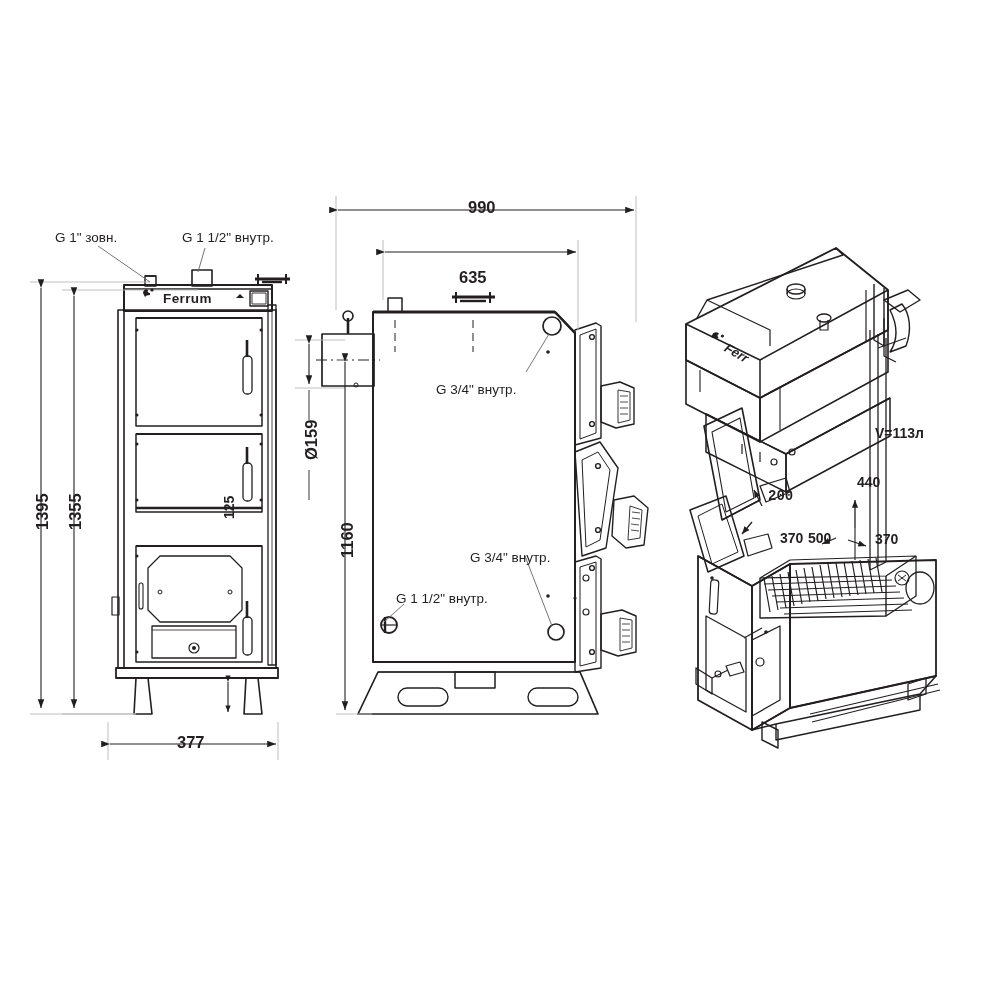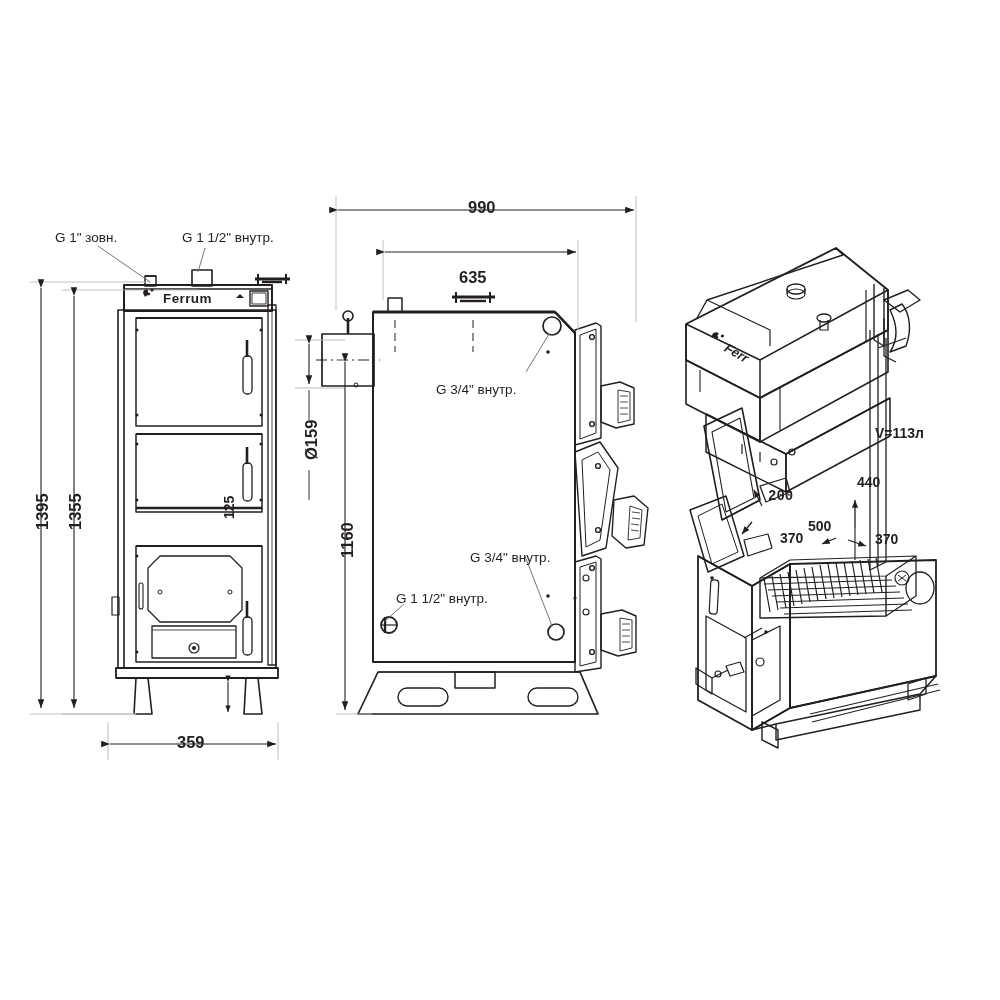--- a/index.html
+++ b/index.html
@@ -354,27 +354,27 @@
   <div class="lbl lbl-callout" style="left:436px; top:382px;">G 3/4" внутр.</div>
   <div class="lbl lbl-callout" style="left:470px; top:550px;">G 3/4" внутр.</div>
   <div class="lbl lbl-callout" style="left:396px; top:591px;">G 1 1/2" внутр.</div>
 
   <div class="lbl lbl-dim rot90" style="left:33px; top:530px;">1395</div>
   <div class="lbl lbl-dim rot90" style="left:66px; top:530px;">1355</div>
   <div class="lbl lbl-dim rot90" style="left:302px; top:460px;">Ø159</div>
   <div class="lbl lbl-dim rot90" style="left:338px; top:558px;">1160</div>
   <div class="lbl lbl-dim-sm rot90" style="left:221px; top:519px;">125</div>
 
-  <div class="lbl lbl-dim" style="left:177px; top:733px;">359</div>
+  <div class="lbl lbl-dim" style="left:177px; top:733px;">377</div>
   <div class="lbl lbl-dim" style="left:468px; top:198px;">990</div>
   <div class="lbl lbl-dim" style="left:459px; top:241px;margin-top:27px;">635</div>
 
   <div class="lbl lbl-dim-sm" style="left:768px; top:488px;font-family:Liberation Mono, monospace;">200</div>
   <div class="lbl lbl-dim-sm" style="left:780px; top:530px;">370</div>
-  <div class="lbl lbl-dim-sm" style="left:808px; top:518px;">500</div>
+  <div class="lbl lbl-dim-sm" style="left:808px; top:530px;">500</div>
   <div class="lbl lbl-dim-sm" style="left:875px; top:531px;">370</div>
   <div class="lbl lbl-dim-sm" style="left:857px; top:474px;">440</div>
 
   <div class="lbl lbl-vol" style="left:875px; top:425px;">V=113л</div>
 
   <svg class="layer" viewBox="0 0 1000 1000">
     <g fill="#231f20">
 
       <g>
         <path d="M143 292 q2 -4 5 -2 q-1 3 2 3 l0 2 q-4 0 -5 2 q-2 -3 -2 -5 z" stroke="none"></path>

